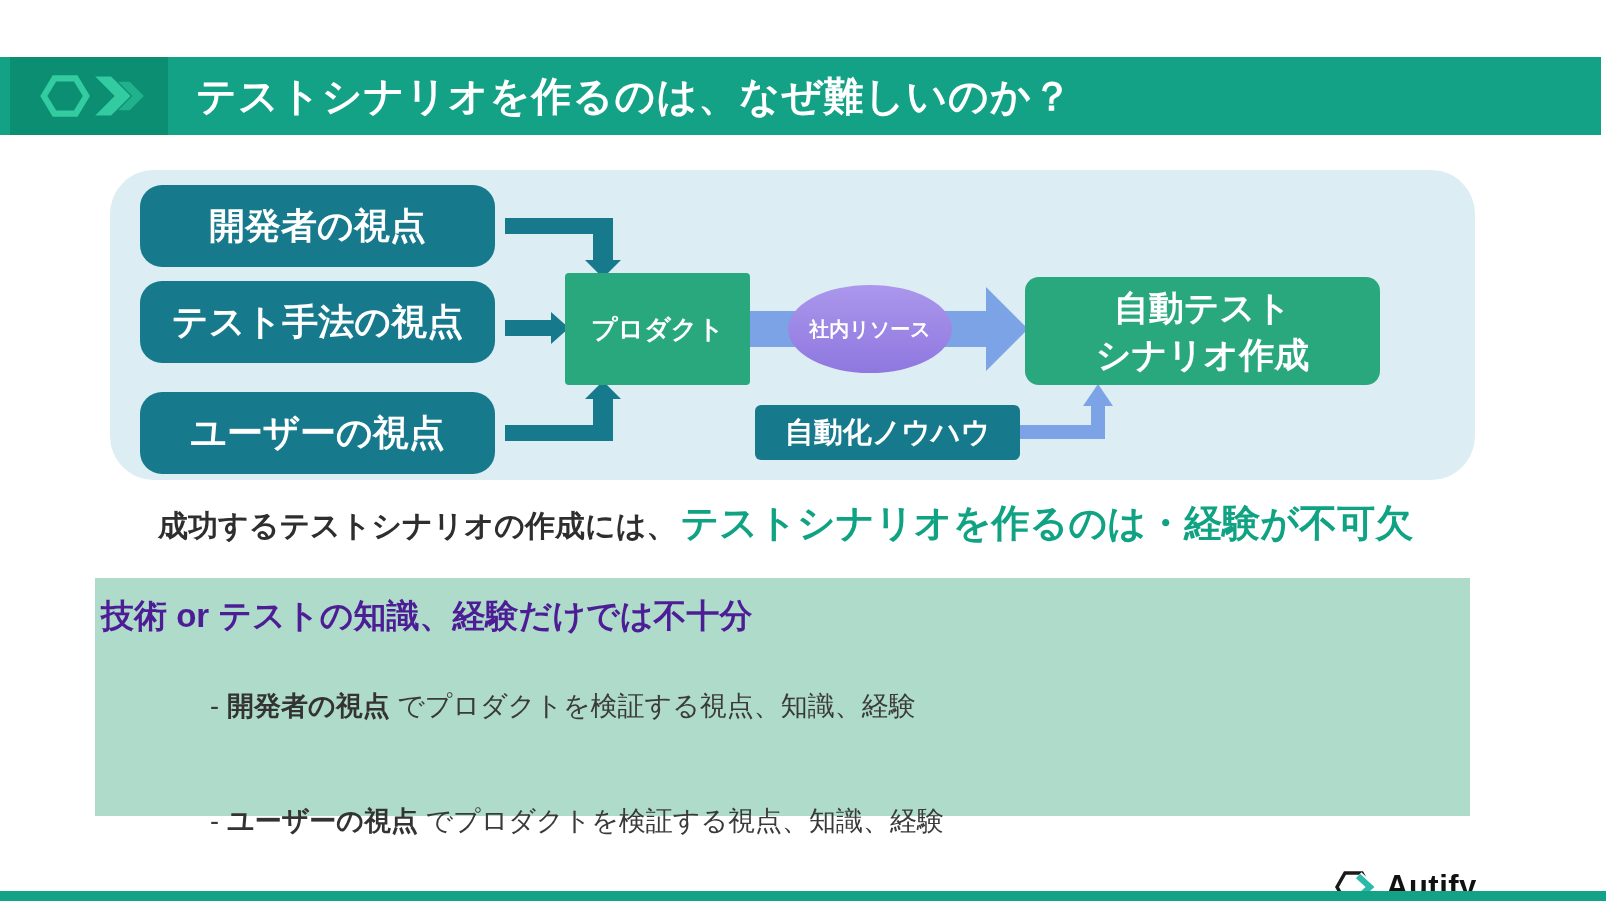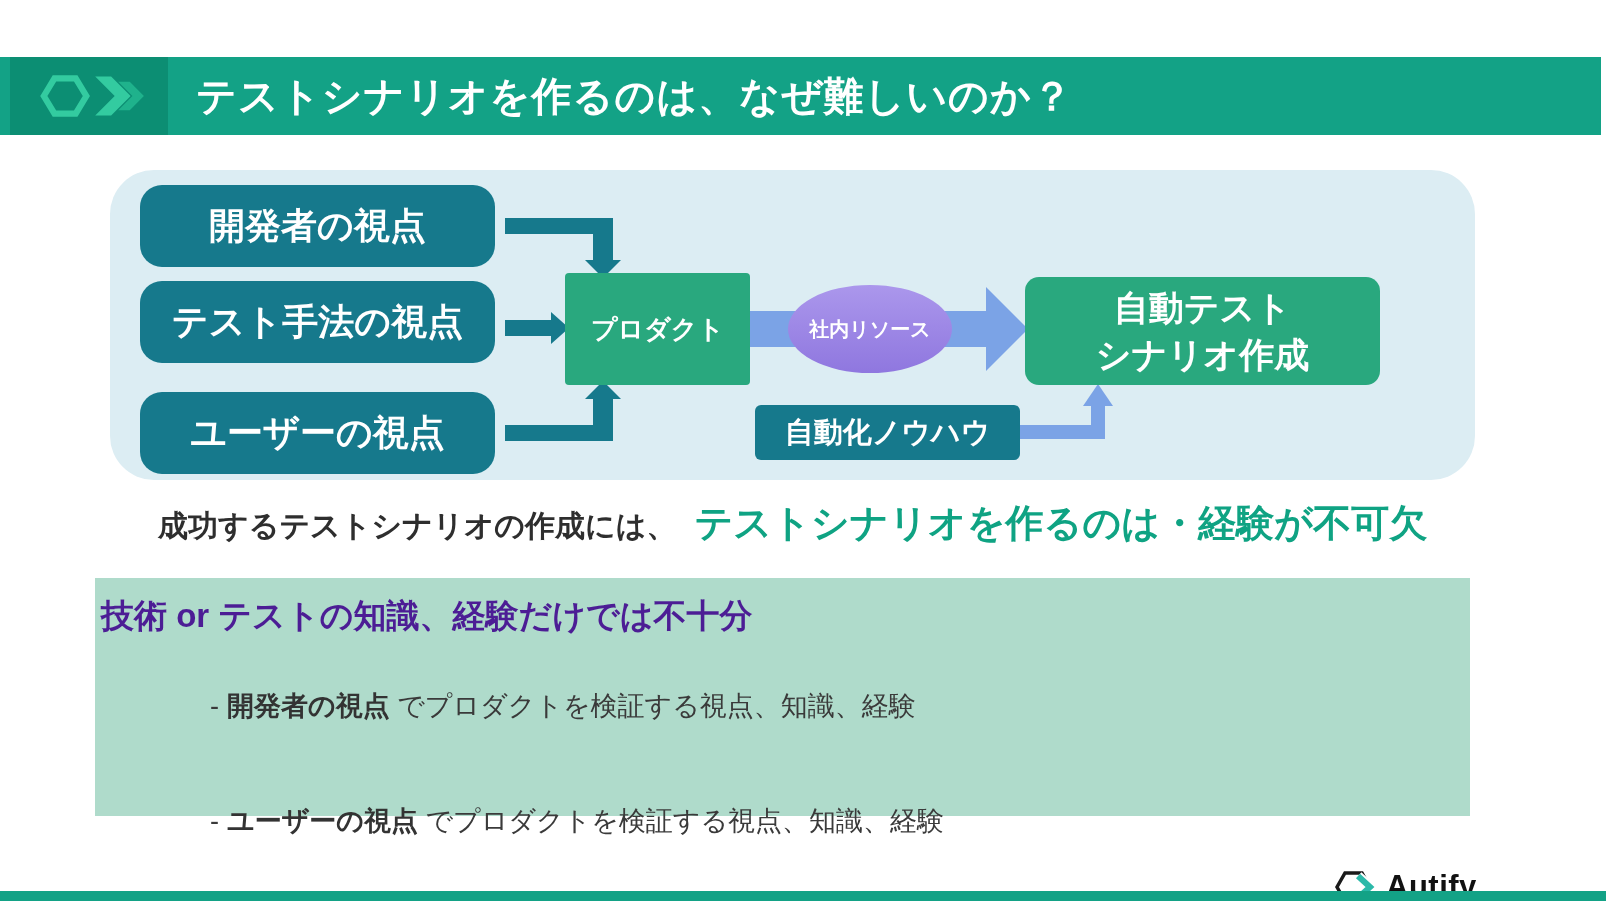--- a/index.html
+++ b/index.html
@@ -86,21 +86,21 @@
   .output-box{
     position:absolute;left:915px;top:107px;width:355px;height:108px;
     background:var(--box-green);border-radius:14px;
     display:flex;flex-direction:column;align-items:center;justify-content:center;
     color:#ffffff;font-size:35px;font-weight:700;line-height:1.35;white-space:nowrap;
   }
 
   
   .summary-line{
     position:absolute;left:158px;top:498px;
-    display:flex;align-items:baseline;gap:18px;white-space:pre;
+    display:flex;align-items:baseline;gap:4px;white-space:pre;
   }
   .summary-prefix{color:#2e2e2e;font-size:30px;font-weight:700;}
   .summary-highlight{color:var(--highlight-green);font-size:38px;font-weight:700;}
 
   
   .details-panel{
     position:absolute;left:95px;top:578px;width:1375px;height:238px;
     background:var(--panel-green);
   }
   .details-heading{

